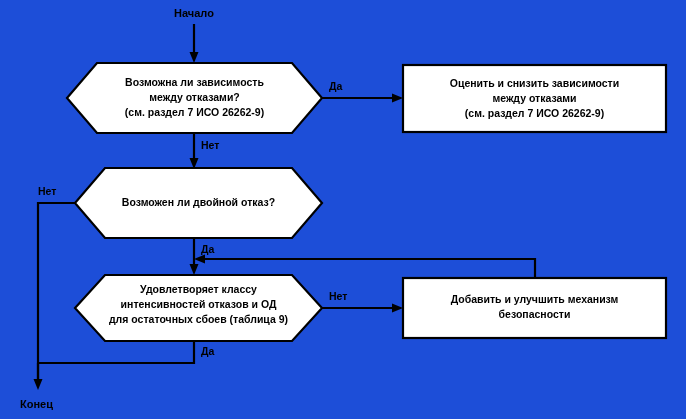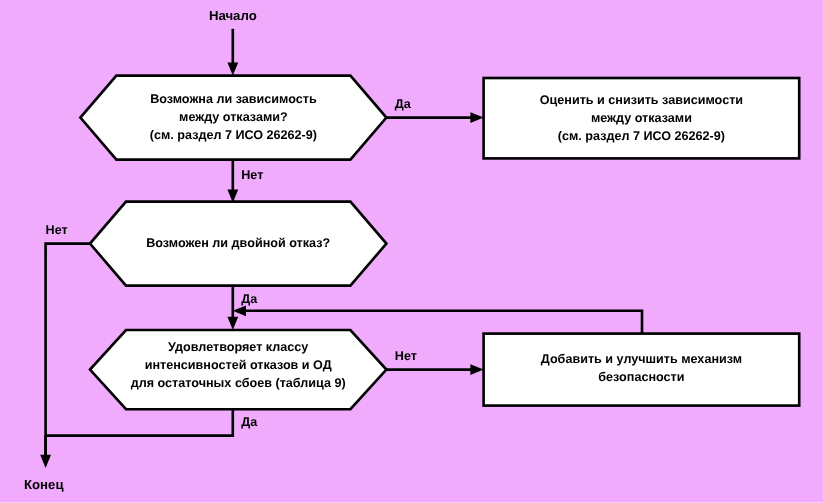--- a/index.html
+++ b/index.html
@@ -10,21 +10,21 @@
   body {
     width: 686px;
     height: 419px;
     overflow: hidden;
     font-family: "Liberation Sans", sans-serif;
   }
   #flowchart-root {
     position: relative;
     width: 686px;
     height: 419px;
-    background: #f0abfc;
+    background: #1d4ed8;
   }
   svg.diagram {
     position: absolute;
     top: 0;
     left: 0;
     width: 686px;
     height: 419px;
   }
   .shape-outline {
     fill: #ffffff;

